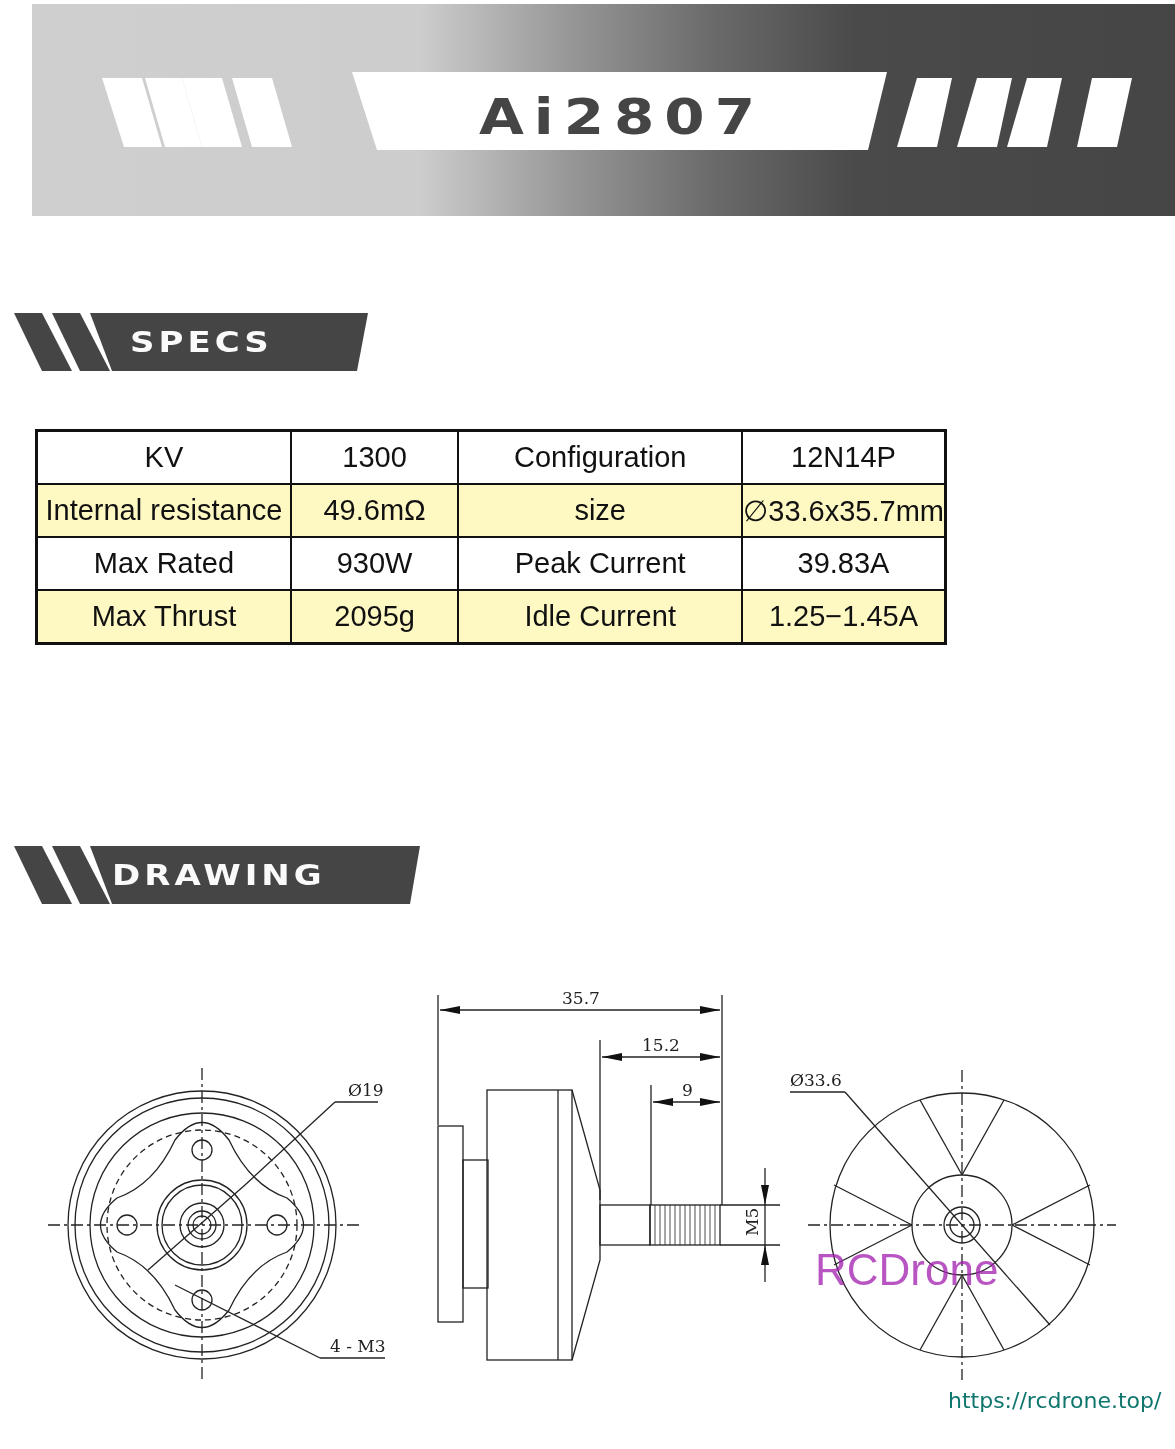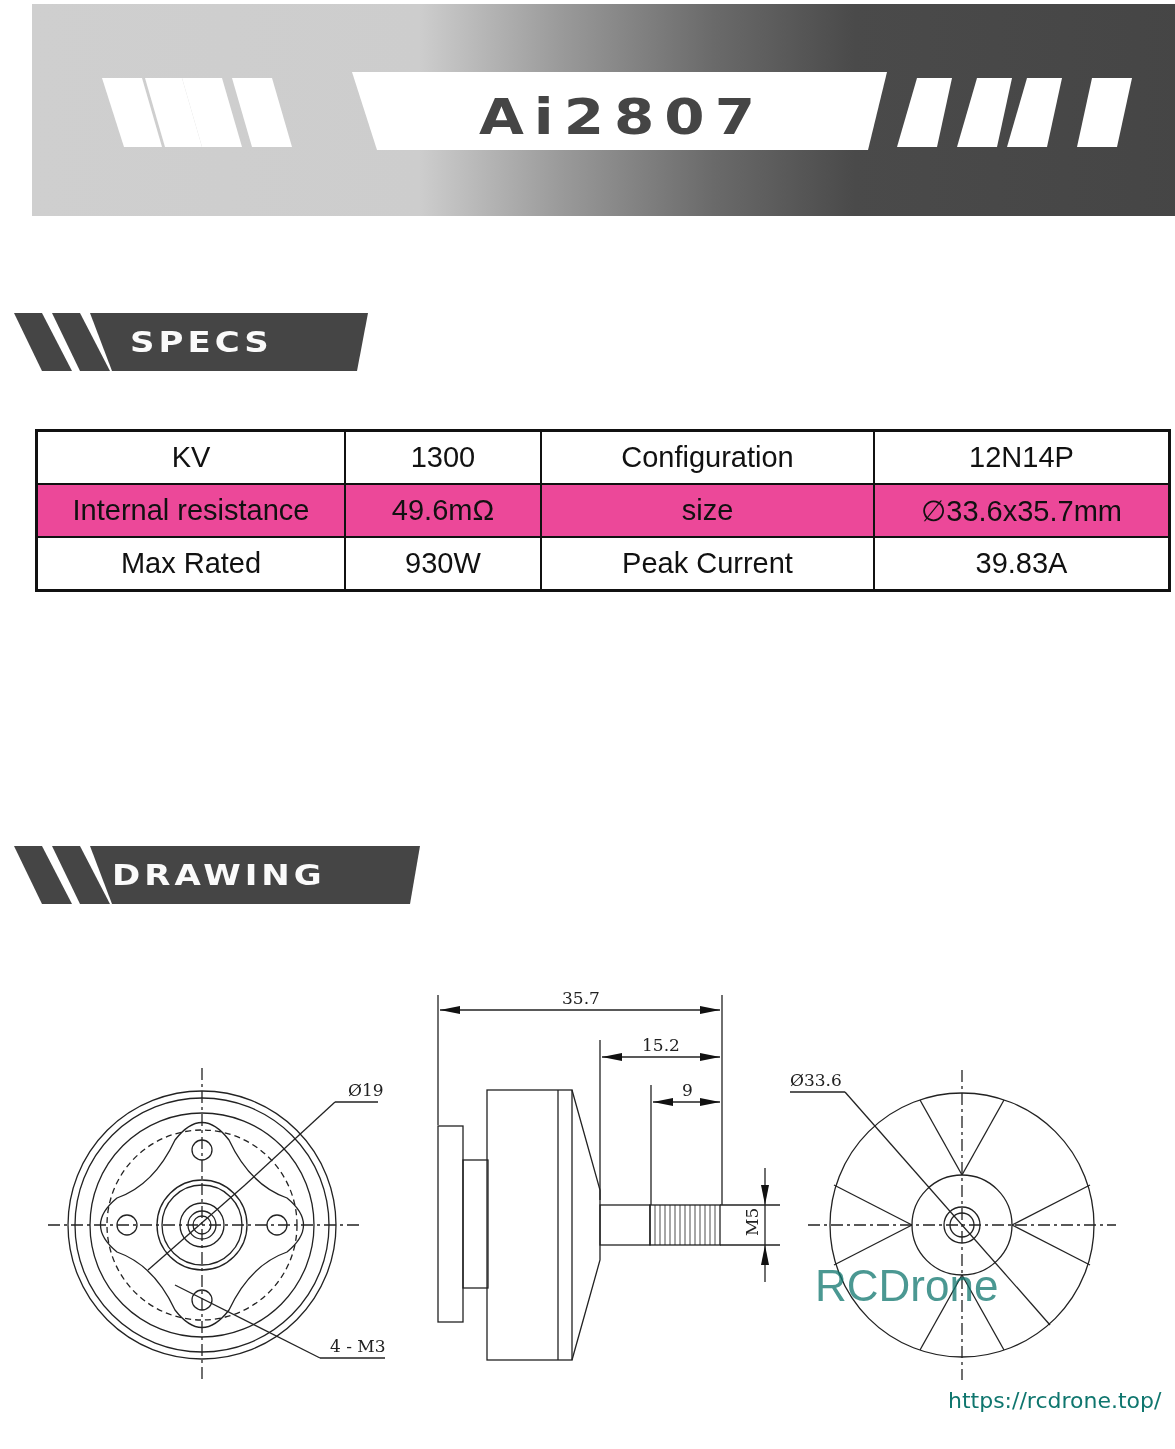--- a/index.html
+++ b/index.html
@@ -6,27 +6,27 @@
   body{width:1175px;height:1449px;position:relative;overflow:hidden;font-family:"Liberation Sans",sans-serif;color:#111;}
   .banner{position:absolute;left:0;top:4px;width:1175px;height:212px;
     background:linear-gradient(90deg,#cfcfcf 0%,#cdcdcd 33%,#9a9a9a 45%,#6a6a6a 58%,#4a4a4a 70%,#454545 100%);margin-left:32px;}
   .banner svg{position:absolute;left:0;top:0;}
   .banner-title{position:absolute;left:330px;top:78px;width:520px;height:70px;display:flex;align-items:center;justify-content:center;
     font-family:"DejaVu Sans",sans-serif;font-weight:bold;font-size:58px;letter-spacing:10px;color:#454545;transform:scaleY(0.85);}
   .section-head{position:absolute;left:12px;height:58px;}
   .section-head svg{position:absolute;left:0;top:0;}
   .section-label{position:absolute;top:0;height:58px;display:flex;align-items:center;
     font-family:"DejaVu Sans",sans-serif;font-weight:bold;font-size:34px;letter-spacing:4px;color:#fafafa;transform:scaleY(0.85);}
-  table.specs{position:absolute;left:35px;top:429px;width:1136px;border-collapse:collapse;border:3px solid #111;}
+  table.specs{position:absolute;left:35px;top:429px;width:912px;border-collapse:collapse;border:3px solid #111;}
   table.specs td{border:2px solid #111;height:51px;text-align:center;font-size:29px;padding:0;}
-  table.specs tr.alt td{background:#ec4899;}
+  table.specs tr.alt td{background:#fef9c3;}
   table.specs td.c1{width:306px;} table.specs td.c2{width:194px;} table.specs td.c3{width:331px;} table.specs td.c4{width:auto;margin-left:34px;}
   .drawing{position:absolute;left:0;top:960px;width:1175px;height:440px;}
   .dim{font-family:"DejaVu Serif",serif;font-size:17px;fill:#222;}
-  .watermark{position:absolute;left:815px;top:1245px;font-size:44px;color:#0f766e;opacity:0.75;margin-top:16px;}
+  .watermark{position:absolute;left:815px;top:1245px;font-size:44px;color:#a21caf;opacity:0.75;}
   .url{position:absolute;left:948px;top:1388px;font-size:22px;color:#0f766e;font-family:"DejaVu Sans",sans-serif;}
 </style>
 </head>
 <body>
 
 <div class="banner">
   <svg width="1175" height="212">
     <g fill="#ffffff">
       <polygon points="70,74 110,74 130,143 92,143"></polygon>
       <polygon points="113,74 150,74 170,143 133,143"></polygon>
@@ -63,20 +63,26 @@
       <td class="c1">Internal resistance</td>
       <td class="c2">49.6mΩ</td>
       <td class="c3">size</td>
       <td class="c4">∅33.6x35.7mm</td>
     </tr>
     <tr>
       <td class="c1">Max Rated</td>
       <td class="c2">930W</td>
       <td class="c3">Peak Current</td>
       <td class="c4">39.83A</td>
+    </tr>
+    <tr class="alt">
+      <td class="c1">Max Thrust</td>
+      <td class="c2">2095g</td>
+      <td class="c3">Idle Current</td>
+      <td class="c4">1.25−1.45A</td>
     </tr>
   </tbody>
 </table>
 
 <div class="section-head" style="top:846px;width:412px;">
   <svg width="412" height="58">
     <polygon points="2,0 30,0 60,58 30,58" fill="#454545"></polygon>
     <polygon points="30,0 58,0 88,58 58,58" fill="#454545" transform="translate(10,0)"></polygon>
     <polygon points="78,0 408,0 398,58 100,58" fill="#454545"></polygon>
   </svg>

